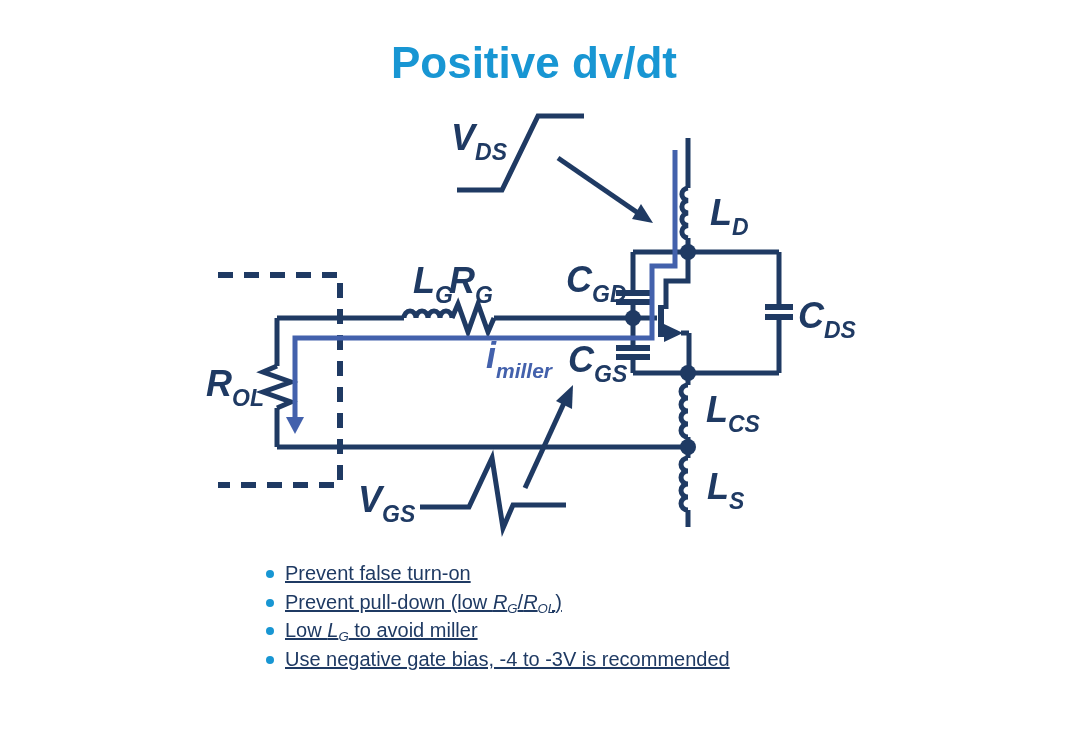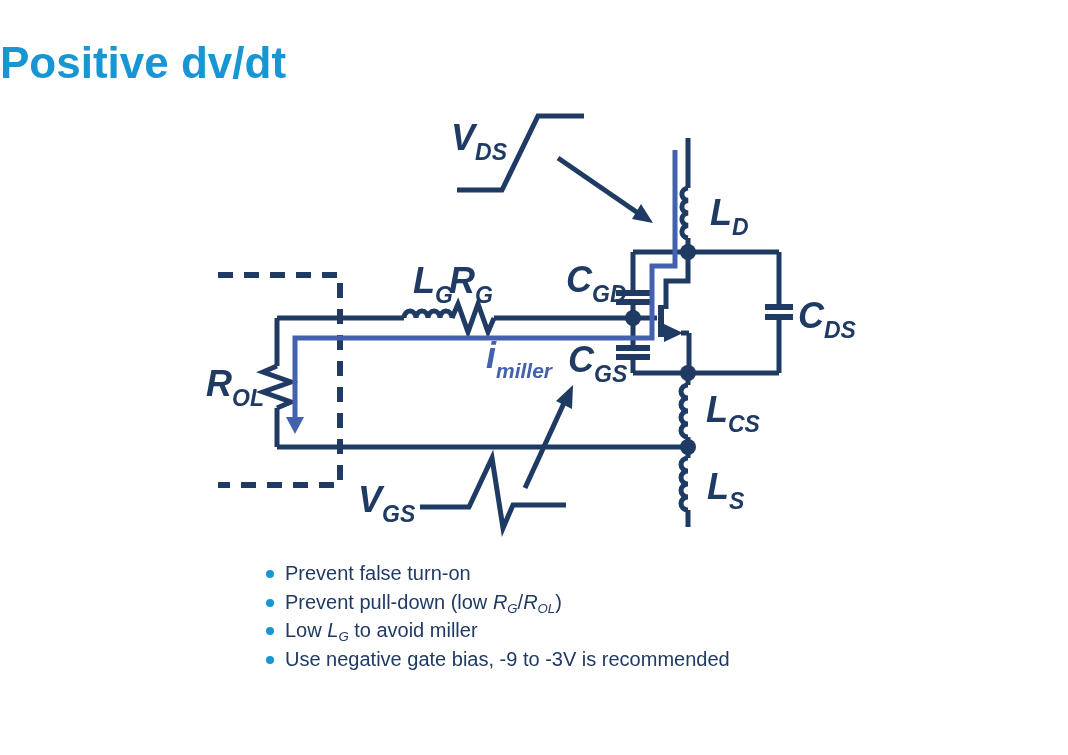--- a/index.html
+++ b/index.html
@@ -1,40 +1,40 @@
 <!DOCTYPE html>
 <html><head>
 <meta charset="utf-8">
 <style>
   html,body{margin:0;padding:0;background:#ffffff;}
   body{width:1068px;height:755px;position:relative;overflow:hidden;
        font-family:"Liberation Sans",sans-serif;}
   .stage{position:absolute;left:0;top:0;width:1068px;height:755px;}
-  .title{position:absolute;left:0;top:38px;width:100%;
+  .title{position:absolute;left:0;top:38px;width:100%;text-align:center;
          font-size:44px;font-weight:bold;color:#1896d3;letter-spacing:0px;}
   svg{position:absolute;left:0;top:0;}
   
   .wire{stroke:#1f3a63;stroke-width:5;fill:none;stroke-linecap:butt;stroke-linejoin:miter;}
   .wire-thick{stroke:#1f3a63;stroke-width:6;fill:none;}
   .dashed{stroke:#1f3a63;stroke-width:6;fill:none;stroke-dasharray:15 11;}
   .blue{stroke:#4361ac;stroke-width:5;fill:none;}
   .fill-navy{fill:#1f3a63;stroke:none;}
   .fill-blue{fill:#4361ac;stroke:none;}
   
   .clbl{font-family:"Liberation Sans",sans-serif;font-size:36px;font-weight:bold;
         font-style:italic;fill:#1f3a63;}
   .csub{font-size:23px;}
   .bluelbl{fill:#4361ac;}
   .msub{font-size:21px;}
   
   .bullets{position:absolute;left:262px;top:562px;color:#1f3a63;font-size:20px;}
   .bullet{display:flex;align-items:flex-start;height:28.7px;}
   .dot{flex:0 0 auto;width:8px;height:8px;border-radius:50%;background:#1896d3;
        margin:8px 11px 0 4px;}
-  .btext{white-space:nowrap;}
+  .btext{white-space:nowrap;text-decoration:underline;}
   .seg-it{font-style:italic;}
   .seg-itsub{font-style:italic;font-size:0.66em;vertical-align:-0.28em;}
 </style>
 </head>
 <body>
 
 <div class="stage">
 
   <div class="title">Positive dv/dt</div>
 
@@ -143,17 +143,17 @@
     <div class="bullet">
       <span class="dot"></span>
       <span class="btext"><span>Prevent pull-down (low </span><span class="seg-it">R</span><span class="seg-itsub">G</span><span>/</span><span class="seg-it">R</span><span class="seg-itsub">OL</span><span>)</span></span>
     </div>
     <div class="bullet">
       <span class="dot"></span>
       <span class="btext"><span>Low </span><span class="seg-it">L</span><span class="seg-itsub">G</span><span> to avoid miller</span></span>
     </div>
     <div class="bullet">
       <span class="dot"></span>
-      <span class="btext"><span>Use negative gate bias, -9 to -3V is recommended</span></span>
+      <span class="btext"><span>Use negative gate bias, -4 to -3V is recommended</span></span>
     </div>
   </div>
 
 </div>
 
 </body></html>

